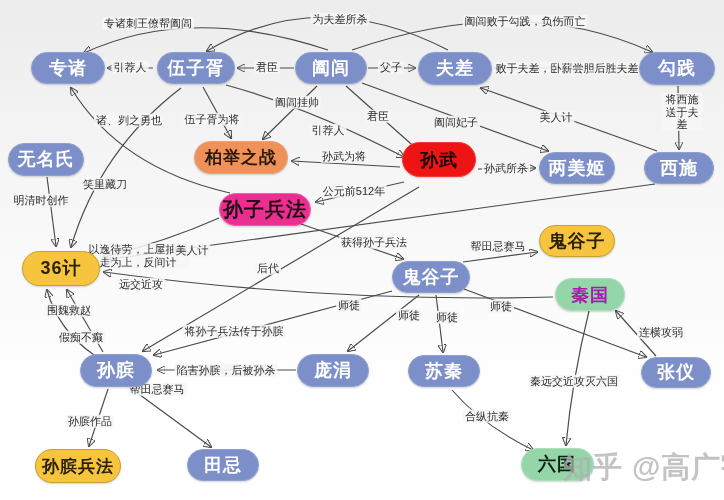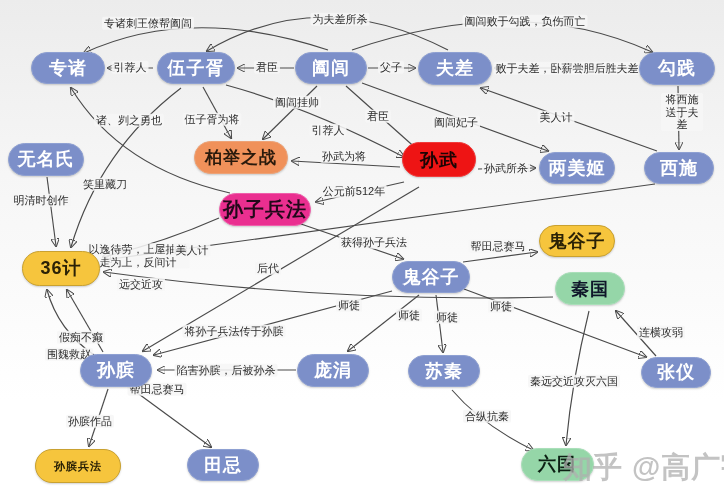--- a/index.html
+++ b/index.html
@@ -104,21 +104,21 @@
       <div class="edge-label" style="left: 141px; top: 284px; color: rgb(45, 45, 45);">远交近攻</div>
       <div class="edge-label" style="left: 268px; top: 268px; color: rgb(45, 45, 45);">后代</div>
       <div class="edge-label" style="left: 374px; top: 242px; color: rgb(45, 45, 45);">获得孙子兵法</div>
       <div class="edge-label" style="left: 498px; top: 246px; color: rgb(45, 45, 45);">帮田忌赛马</div>
       <div class="edge-label" style="left: 349px; top: 305px; color: rgb(45, 45, 45);">师徒</div>
       <div class="edge-label" style="left: 234px; top: 331px; color: rgb(45, 45, 45);">将孙子兵法传于孙膑</div>
       <div class="edge-label" style="left: 409px; top: 315px; color: rgb(45, 45, 45);">师徒</div>
       <div class="edge-label" style="left: 447px; top: 317px; color: rgb(45, 45, 45);">师徒</div>
       <div class="edge-label" style="left: 501px; top: 306px; color: rgb(45, 45, 45);">师徒</div>
       <div class="edge-label" style="left: 226px; top: 370px; color: rgb(45, 45, 45);">陷害孙膑，后被孙杀</div>
-      <div class="edge-label" style="left: 69px; top: 310px; color: rgb(45, 45, 45); margin-top: 44px;">围魏救赵</div>
+      <div class="edge-label" style="left: 69px; top: 310px; color: rgb(45, 45, 45);">围魏救赵</div>
       <div class="edge-label" style="left: 81px; top: 337px; color: rgb(45, 45, 45);">假痴不癫</div>
       <div class="edge-label" style="left: 661px; top: 332px; color: rgb(45, 45, 45);">连横攻弱</div>
       <div class="edge-label" style="left: 574px; top: 381px; color: rgb(45, 45, 45);">秦远交近攻灭六国</div>
       <div class="edge-label" style="left: 487px; top: 416px; color: rgb(45, 45, 45);">合纵抗秦</div>
       <div class="edge-label" style="left: 90px; top: 421px; color: rgb(45, 45, 45);">孙膑作品</div>
       <div class="edge-label" style="left: 157px; top: 389px; color: rgb(45, 45, 45);">帮田忌赛马</div>
     </div>
   <div id="node-layer">
       <div class="node" style="left: 31px; top: 52px; width: 74px; height: 32px; background: rgb(124, 143, 201); color: rgb(255, 255, 255); border-color: rgb(142, 160, 210);">专诸</div>
       <div class="node" style="left: 157px; top: 52px; width: 78px; height: 32px; background: rgb(124, 143, 201); color: rgb(255, 255, 255); border-color: rgb(142, 160, 210);">伍子胥</div>
@@ -127,23 +127,23 @@
       <div class="node" style="left: 639px; top: 51.5px; width: 76px; height: 33px; background: rgb(124, 143, 201); color: rgb(255, 255, 255); border-color: rgb(142, 160, 210);">勾践</div>
       <div class="node" style="left: 8px; top: 142.5px; width: 76px; height: 33px; background: rgb(124, 143, 201); color: rgb(255, 255, 255); border-color: rgb(142, 160, 210);">无名氏</div>
       <div class="node" style="left: 194px; top: 140.5px; width: 94px; height: 33px; background: rgb(240, 145, 90); color: rgb(42, 26, 12); border-color: rgb(237, 162, 118); font-size: 17px;">柏举之战</div>
       <div class="node" style="left: 402px; top: 142px; width: 74px; height: 35px; background: rgb(238, 20, 20); color: rgb(28, 4, 4); border-color: rgb(240, 58, 58);">孙武</div>
       <div class="node" style="left: 539px; top: 152px; width: 76px; height: 32px; background: rgb(124, 143, 201); color: rgb(255, 255, 255); border-color: rgb(142, 160, 210);">两美姬</div>
       <div class="node" style="left: 644px; top: 152px; width: 70px; height: 32px; background: rgb(124, 143, 201); color: rgb(255, 255, 255); border-color: rgb(142, 160, 210);">西施</div>
       <div class="node" style="left: 219px; top: 192.5px; width: 92px; height: 33px; background: rgb(234, 47, 144); color: rgb(35, 8, 26); border-color: rgb(239, 95, 171); font-size: 20px;">孙子兵法</div>
       <div class="node" style="left: 22px; top: 250.5px; width: 78px; height: 35px; background: rgb(246, 197, 61); color: rgb(43, 34, 6); border-color: rgb(201, 161, 48);">36计</div>
       <div class="node" style="left: 539px; top: 225px; width: 76px; height: 32px; background: rgb(246, 197, 61); color: rgb(43, 34, 6); border-color: rgb(201, 161, 48);">鬼谷子</div>
       <div class="node" style="left: 392px; top: 261px; width: 78px; height: 32px; background: rgb(124, 143, 201); color: rgb(255, 255, 255); border-color: rgb(142, 160, 210);">鬼谷子</div>
-      <div class="node" style="left: 555px; top: 272px; width: 70px; height: 33px; background: rgb(149, 214, 168); color: #0f172a; border-color: rgb(169, 223, 185); text-align: center;">秦国</div>
+      <div class="node" style="left: 555px; top: 278px; width: 70px; height: 33px; background: rgb(149, 214, 168); color: #a21caf; border-color: rgb(169, 223, 185); text-align: center;">秦国</div>
       <div class="node" style="left: 80px; top: 353.5px; width: 72px; height: 33px; background: rgb(124, 143, 201); color: rgb(255, 255, 255); border-color: rgb(142, 160, 210);">孙膑</div>
       <div class="node" style="left: 297px; top: 353.5px; width: 72px; height: 33px; background: rgb(124, 143, 201); color: rgb(255, 255, 255); border-color: rgb(142, 160, 210);">庞涓</div>
       <div class="node" style="left: 408px; top: 355px; width: 72px; height: 32px; background: rgb(124, 143, 201); color: rgb(255, 255, 255); border-color: rgb(142, 160, 210);">苏秦</div>
       <div class="node" style="left: 641px; top: 356.5px; width: 70px; height: 31px; background: rgb(124, 143, 201); color: rgb(255, 255, 255); border-color: rgb(142, 160, 210);">张仪</div>
-      <div class="node" style="left: 35px; top: 449px; width: 86px; height: 34px; background: rgb(246, 197, 61); color: rgb(43, 34, 6); border-color: rgb(201, 161, 48); font-size: 11px;">孙膑兵法</div>
+      <div class="node" style="left: 35px; top: 449px; width: 86px; height: 34px; background: rgb(246, 197, 61); color: rgb(43, 34, 6); border-color: rgb(201, 161, 48); font-size: 17px;">孙膑兵法</div>
       <div class="node" style="left: 187px; top: 449px; width: 72px; height: 32px; background: rgb(124, 143, 201); color: rgb(255, 255, 255); border-color: rgb(142, 160, 210);">田忌</div>
       <div class="node" style="left: 520.5px; top: 447.5px; width: 73px; height: 33px; background: rgb(149, 214, 168); color: rgb(12, 32, 19); border-color: rgb(169, 223, 185);">六国</div>
     </div>
   <div class="watermark">知乎 @高广宇</div>
 </div>
 
 </body></html>

